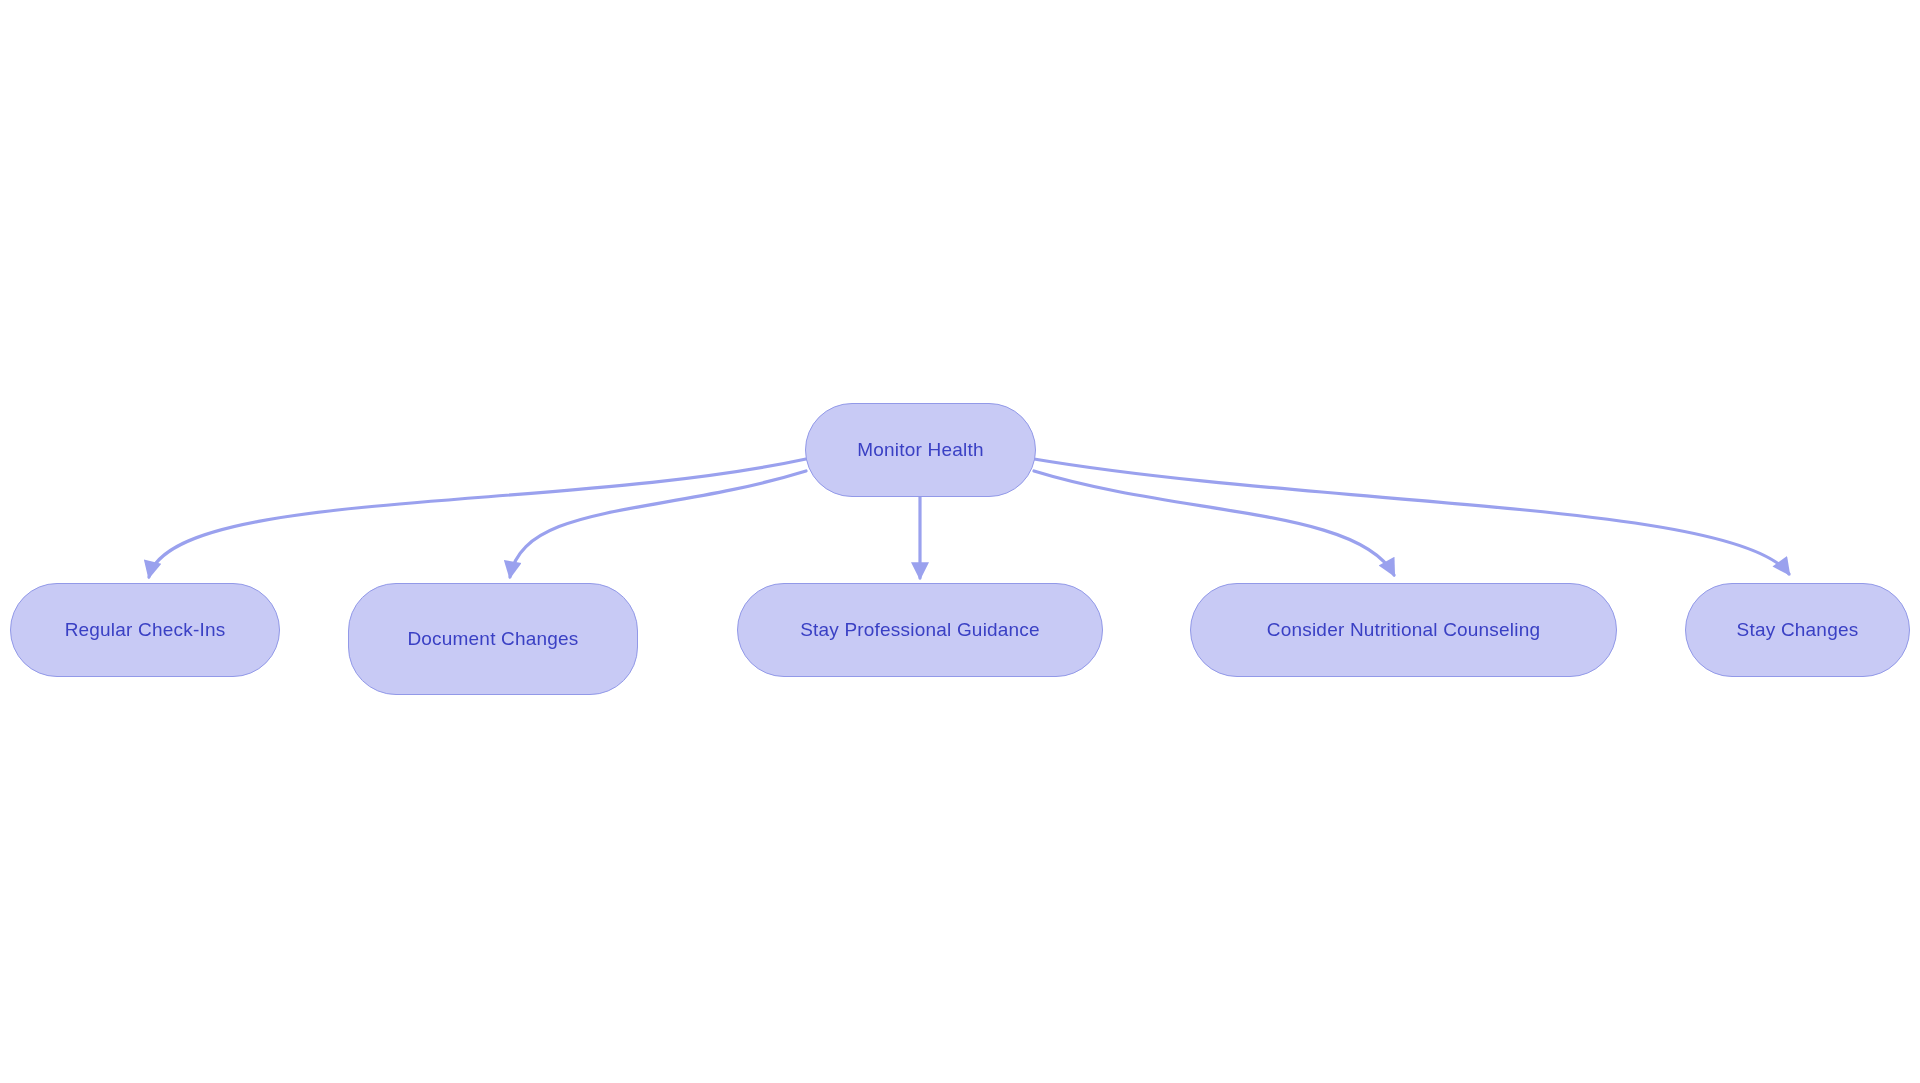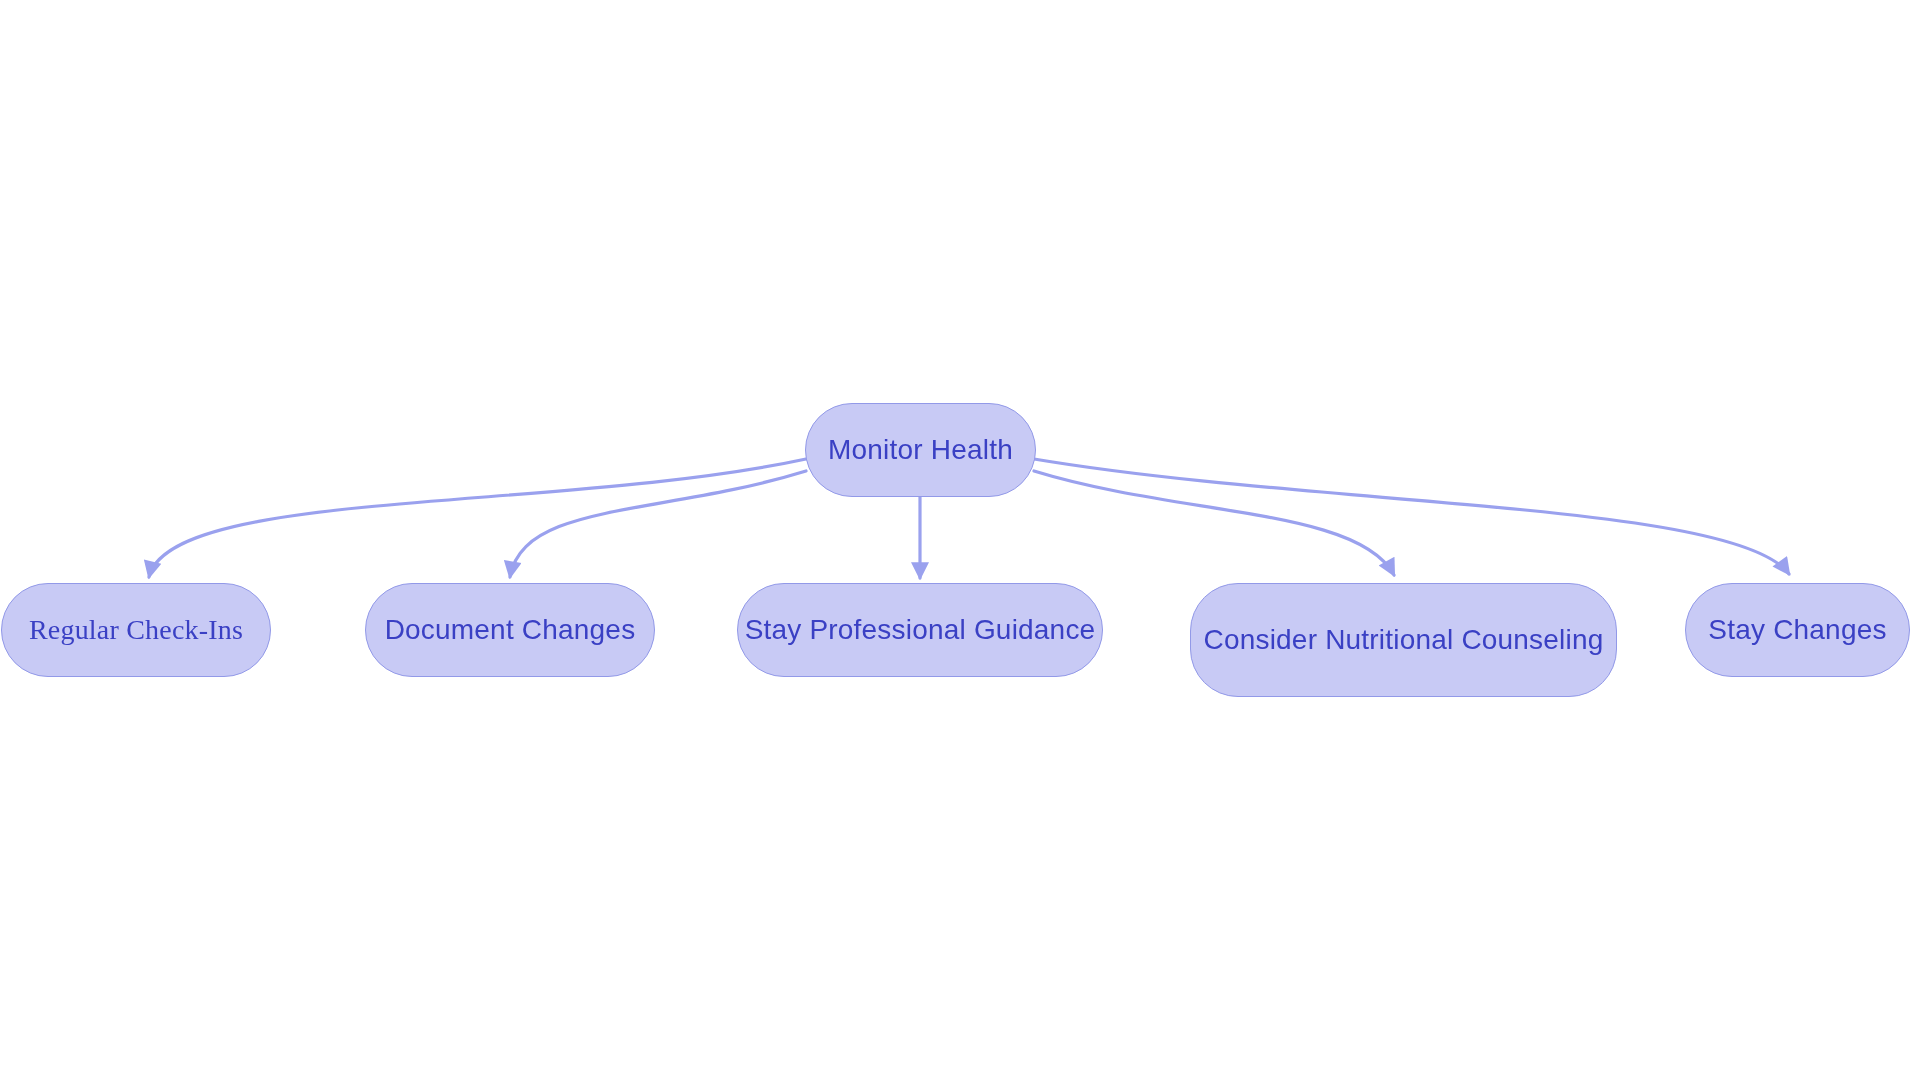--- a/index.html
+++ b/index.html
@@ -27,31 +27,31 @@
     stroke-linecap:round;
   }
   .arrowhead{ fill:var(--edge); }
   .node{
     position:absolute;
     box-sizing:border-box;
     background:var(--node-fill);
     border:1.6px solid var(--node-border);
     border-radius:48px;
     color:var(--node-text);
-    font-size:28px;
+    font-size:19px;
     letter-spacing:.2px;
     display:flex;align-items:center;justify-content:center;
     text-align:center;
     white-space:nowrap;
   }
   .node-root   {left:805px; top:403px; width:231px; height:94px;}
-  .node-c0     {left:1px;  top:583px; width:270px; height:94px;font-family:Liberation Serif, serif;}
-  .node-c1     {left:365px; top:583px; width:290px; height:94px;}
+  .node-c0     {left:10px;  top:583px; width:270px; height:94px;}
+  .node-c1     {left:348px; top:583px; width:290px; height:112px;}
   .node-c2     {left:737px; top:583px; width:366px; height:94px;}
-  .node-c3     {left:1190px;top:583px; width:427px; height:114px;}
+  .node-c3     {left:1190px;top:583px; width:427px; height:94px;}
   .node-c4     {left:1685px;top:583px; width:225px; height:94px;}
 </style>
 </head>
 <body>
 
 <div class="canvas">
 
   <svg class="edges-layer" width="1920" height="1083" viewBox="0 0 1920 1083" xmlns="http://www.w3.org/2000/svg">
     <defs>
       <marker id="arrow" viewBox="0 0 12 12" refX="10.5" refY="6" markerWidth="22" markerHeight="18" markerUnits="userSpaceOnUse" orient="auto">

